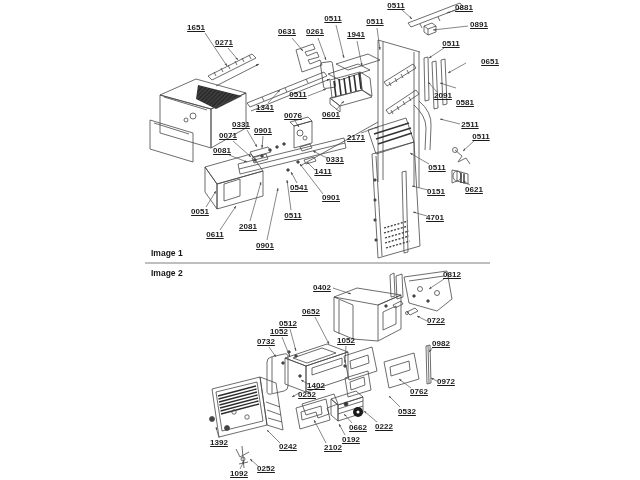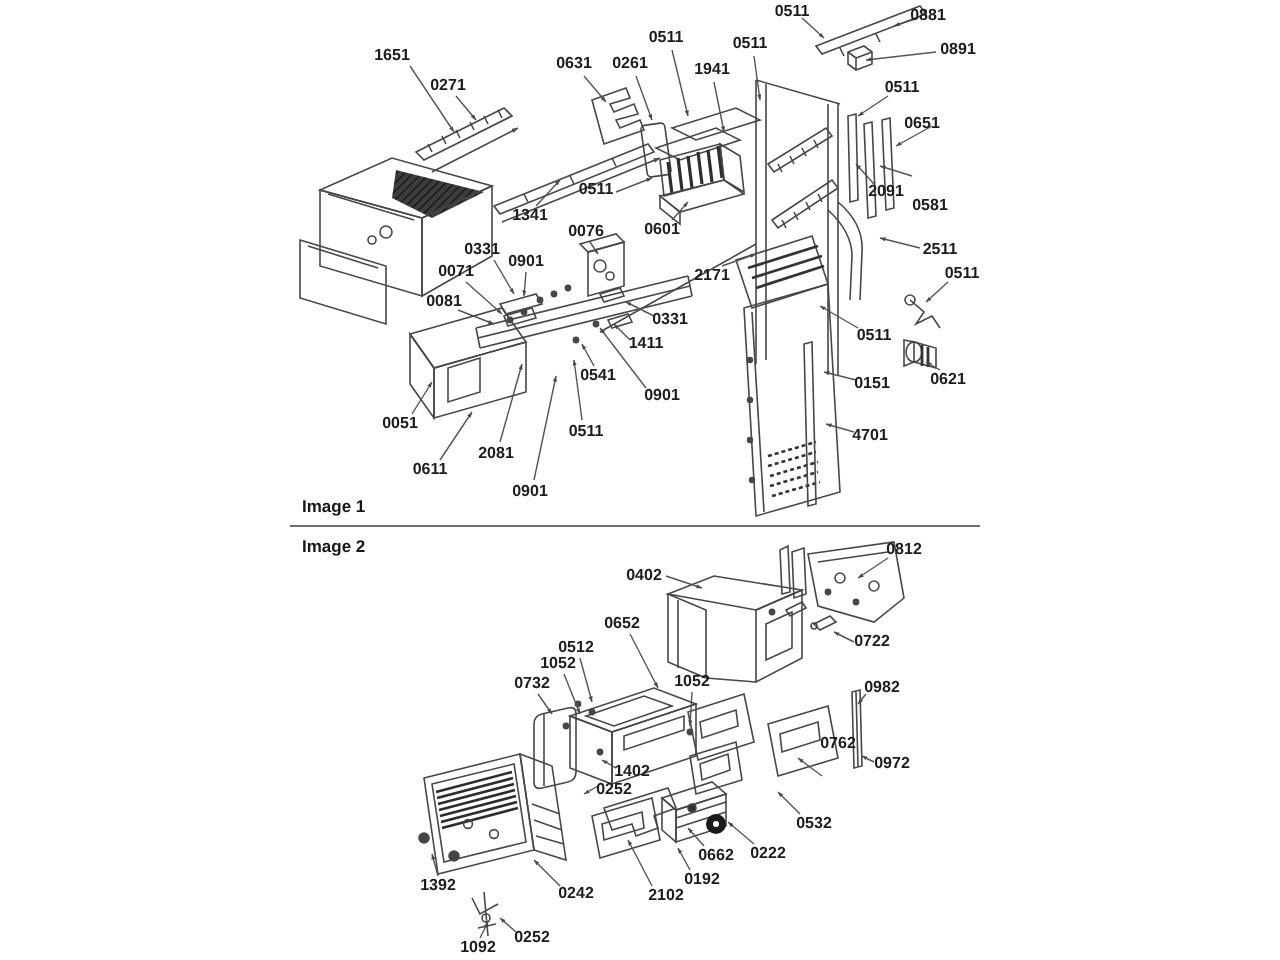--- a/index.html
+++ b/index.html
@@ -1,20 +1,20 @@
 <!DOCTYPE html>
 <html><head>
 <meta charset="utf-8">
 <style>
   html,body{margin:0;padding:0;background:#fff;}
   .stage{position:relative;width:640px;height:480px;background:#ffffff;overflow:hidden;
          font-family:"Liberation Sans",sans-serif;}
   .stage svg{position:absolute;left:0;top:0;}
   .lbl{position:absolute;transform:translate(-50%,-50%);font-size:8px;font-weight:bold;
-       color:#1c1c1c;white-space:nowrap;line-height:1;}
+       color:#1c1c1c;white-space:nowrap;line-height:1;text-decoration:underline;}
   .cap{position:absolute;transform:translate(0,-50%);font-size:8.5px;font-weight:bold;
        color:#161616;white-space:nowrap;line-height:1;}
 </style>
 </head>
 <body>
 
 <div class="stage">
 
 <svg width="640" height="480" viewBox="0 0 640 480">
   <defs>
@@ -298,21 +298,21 @@
   <div class="lbl" style="left:224px;top:43px">0271</div>
   <div class="lbl" style="left:287px;top:32px">0631</div>
   <div class="lbl" style="left:315px;top:32px">0261</div>
   <div class="lbl" style="left:333px;top:19px">0511</div>
   <div class="lbl" style="left:356px;top:35px">1941</div>
   <div class="lbl" style="left:375px;top:22px">0511</div>
   <div class="lbl" style="left:396px;top:6px">0511</div>
   <div class="lbl" style="left:464px;top:8px">0881</div>
   <div class="lbl" style="left:479px;top:25px">0891</div>
   <div class="lbl" style="left:451px;top:44px">0511</div>
-  <div class="lbl" style="left:461px;top:62px">0651</div>
+  <div class="lbl" style="left:490px;top:62px">0651</div>
   <div class="lbl" style="left:465px;top:103px">0581</div>
   <div class="lbl" style="left:443px;top:96px">2091</div>
   <div class="lbl" style="left:470px;top:125px">2511</div>
   <div class="lbl" style="left:481px;top:137px">0511</div>
   <div class="lbl" style="left:265px;top:108px">1341</div>
   <div class="lbl" style="left:298px;top:95px">0511</div>
   <div class="lbl" style="left:331px;top:115px">0601</div>
   <div class="lbl" style="left:293px;top:116px">0076</div>
   <div class="lbl" style="left:356px;top:138px">2171</div>
   <div class="lbl" style="left:241px;top:125px">0331</div>
@@ -336,21 +336,21 @@
   <div class="lbl" style="left:452px;top:275px">0812</div>
   <div class="lbl" style="left:322px;top:288px">0402</div>
   <div class="lbl" style="left:311px;top:312px">0652</div>
   <div class="lbl" style="left:288px;top:324px">0512</div>
   <div class="lbl" style="left:279px;top:332px">1052</div>
   <div class="lbl" style="left:266px;top:342px">0732</div>
   <div class="lbl" style="left:346px;top:341px">1052</div>
   <div class="lbl" style="left:436px;top:321px">0722</div>
   <div class="lbl" style="left:441px;top:344px">0982</div>
   <div class="lbl" style="left:446px;top:382px">0972</div>
-  <div class="lbl" style="left:419px;top:372px">0762</div>
+  <div class="lbl" style="left:419px;top:392px">0762</div>
   <div class="lbl" style="left:407px;top:412px">0532</div>
   <div class="lbl" style="left:384px;top:427px">0222</div>
   <div class="lbl" style="left:316px;top:386px">1402</div>
   <div class="lbl" style="left:307px;top:395px">0252</div>
   <div class="lbl" style="left:358px;top:428px">0662</div>
   <div class="lbl" style="left:351px;top:440px">0192</div>
   <div class="lbl" style="left:219px;top:443px">1392</div>
   <div class="lbl" style="left:288px;top:447px">0242</div>
   <div class="lbl" style="left:333px;top:448px">2102</div>
   <div class="lbl" style="left:239px;top:474px">1092</div>

